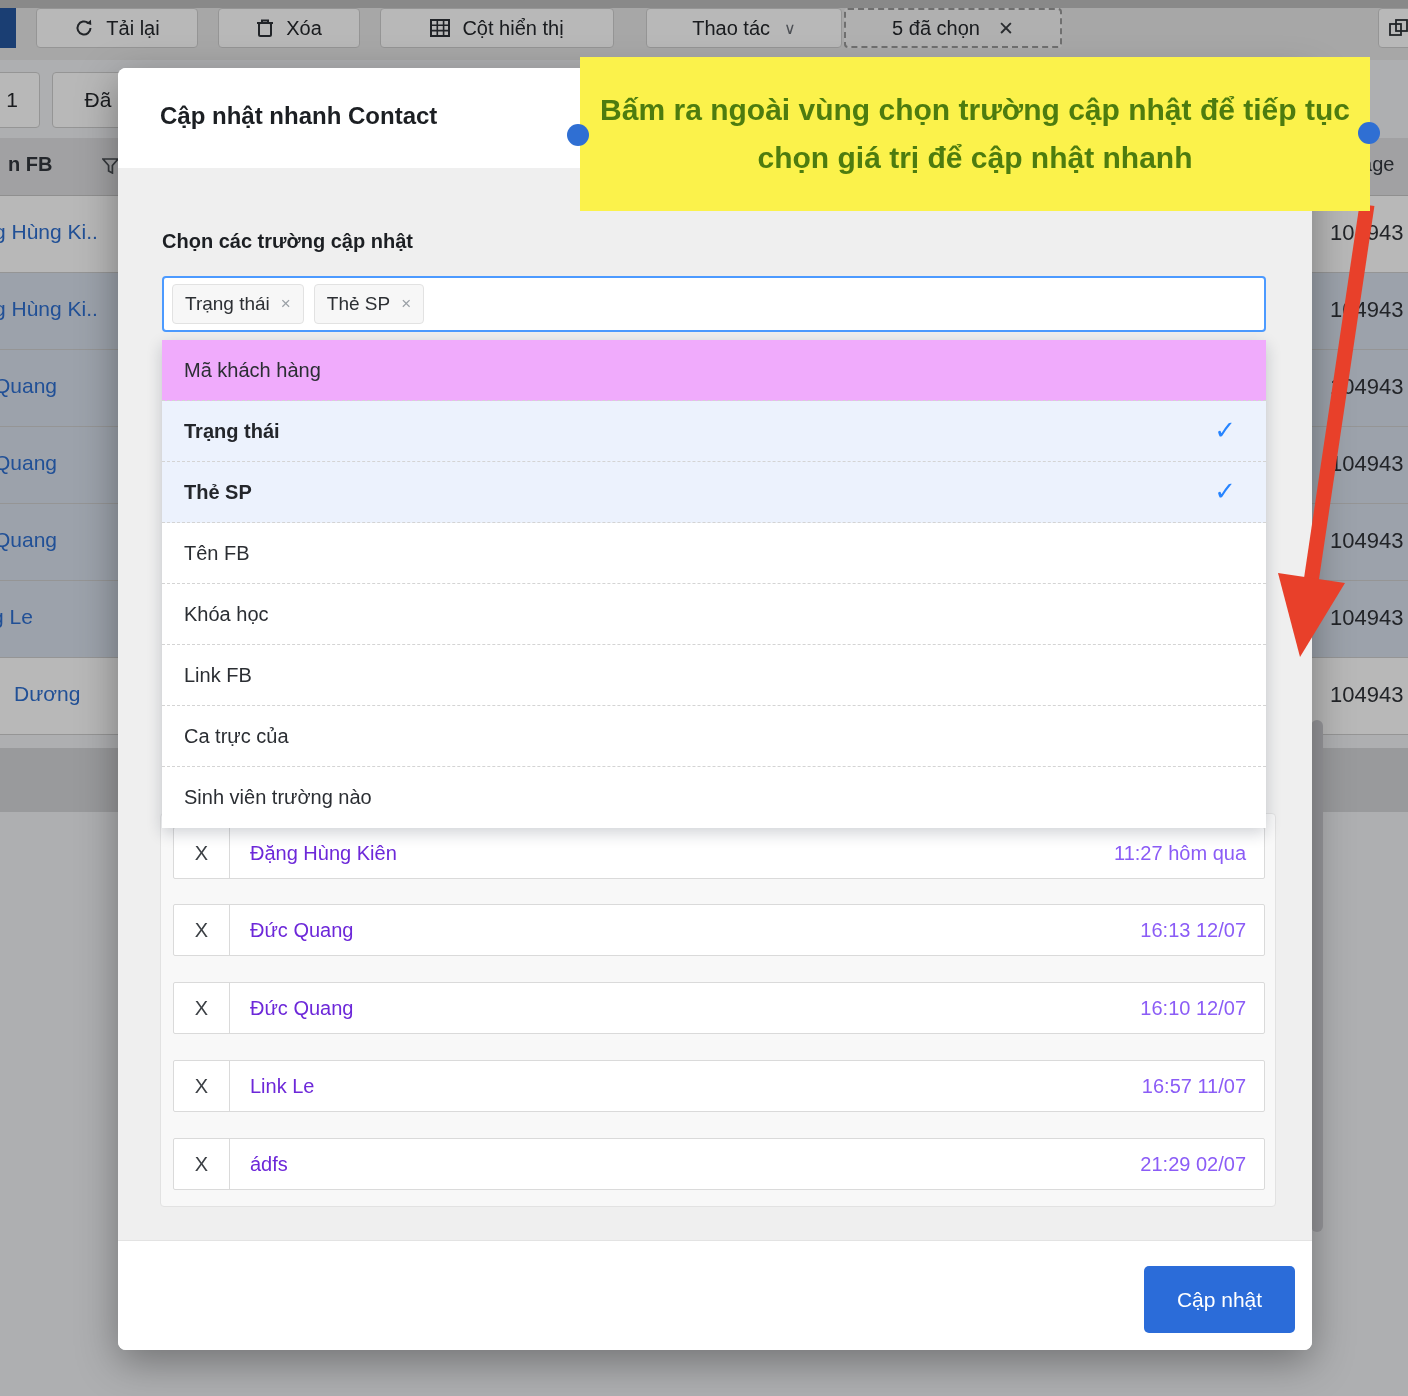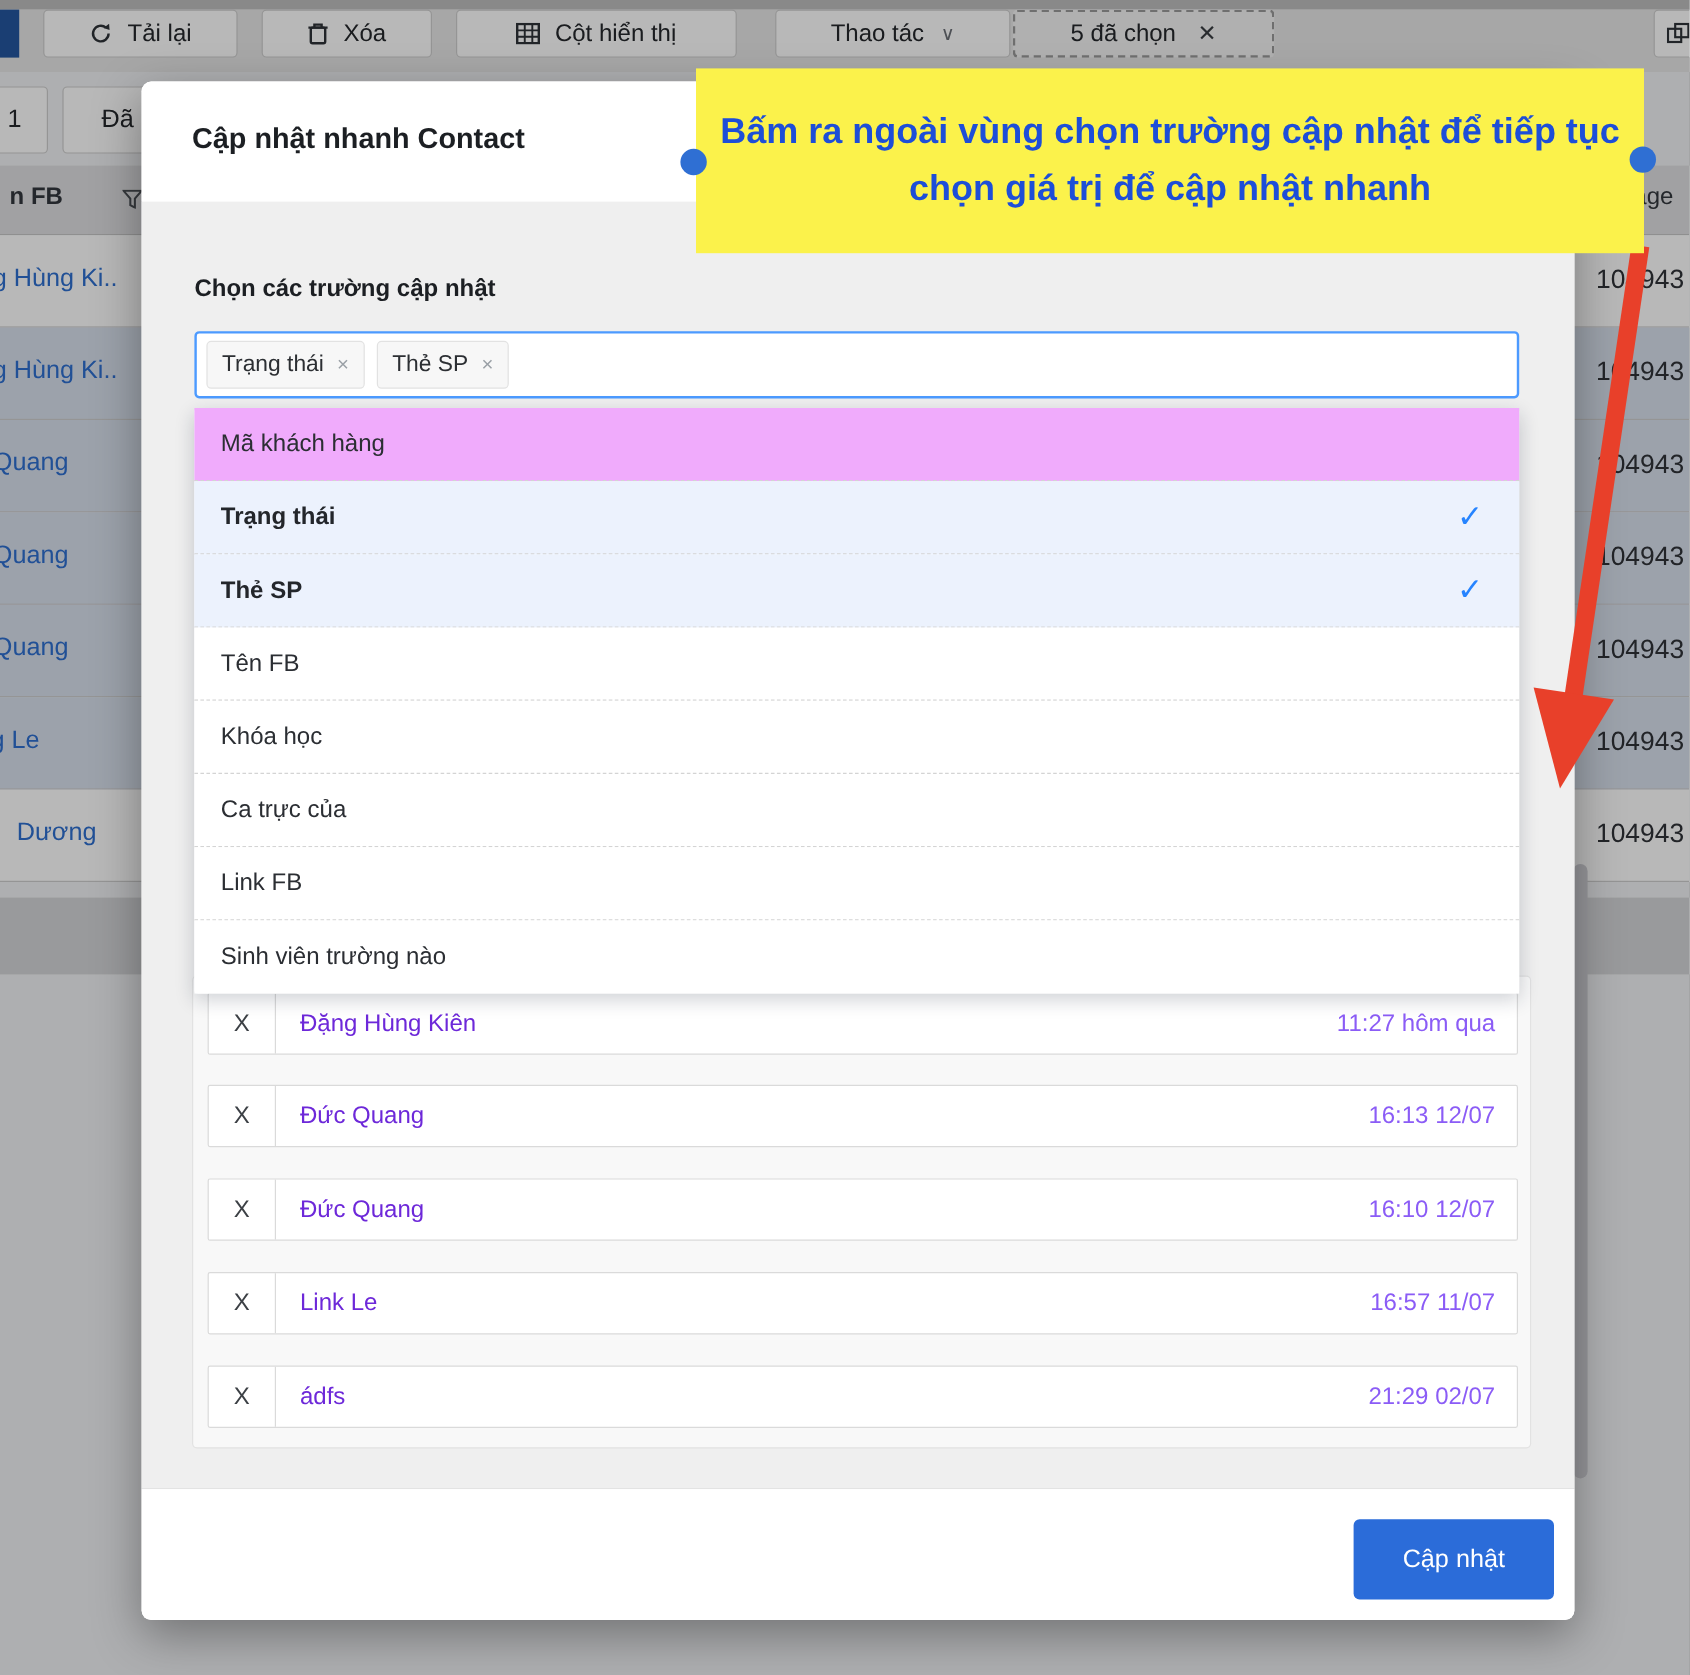--- a/index.html
+++ b/index.html
@@ -38,21 +38,21 @@
   
   .scrollthumb{position:absolute;left:1311px;top:720px;width:12px;height:512px;background:#97979b;border-radius:6px;z-index:6;}
 
   
   .modal{position:absolute;left:118px;top:68px;width:1194px;height:1282px;background:#ffffff;border-radius:8px;
          box-shadow:0 12px 40px rgba(0,0,0,0.35);z-index:20;}
   .m-header{position:absolute;left:0;top:0;width:100%;height:100px;background:#fff;border-radius:8px 8px 0 0;}
   .m-title{position:absolute;left:42px;top:34px;font-size:24px;font-weight:600;color:#1c1f23;}
   .m-body{position:absolute;left:0;top:100px;width:100%;height:1072px;background:#efefef;}
   .m-footer{position:absolute;left:0;top:1172px;width:100%;height:110px;background:#fff;border-top:1px solid #e3e3e3;border-radius:0 0 8px 8px;}
-  .update-btn{position:absolute;right:17px;top:25px;width:167px;height:67px;background:#2b6cd9;border:none;border-radius:5px;
+  .update-btn{position:absolute;right:17px;top:25px;width:151px;height:67px;background:#2b6cd9;border:none;border-radius:5px;
               color:#fff;font-size:21px;display:flex;align-items:center;justify-content:center;cursor:pointer;text-align:right;}
 
   .field-label{position:absolute;left:44px;top:162px;font-size:20px;font-weight:700;color:#1c1f23;}
   .select-box{position:absolute;left:44px;top:208px;width:1104px;height:56px;background:#fff;border:2px solid #4c9aff;border-radius:4px;
               display:flex;align-items:center;padding:0 8px;gap:10px;}
   .tag{display:inline-flex;align-items:center;height:40px;background:#f7f7f7;border:1px solid #e2e2e2;border-radius:4px;
        padding:0 12px;font-size:19px;color:#2c2f33;}
   .tag .tag-x{margin-left:11px;color:#9aa0a6;font-size:17px;cursor:pointer;}
 
   .dropdown{position:absolute;left:44px;top:272px;width:1104px;background:#fff;border-radius:3px;z-index:30;
@@ -68,21 +68,21 @@
   .c-row{position:absolute;left:12px;width:1092px;height:52px;background:#fff;border:1px solid #dadada;border-radius:2px;
          display:flex;align-items:center;}
   .c-x{width:56px;align-self:stretch;border-right:1px solid #dadada;display:flex;align-items:center;justify-content:center;
        font-size:20px;color:#3c4045;cursor:pointer;}
   .c-name{padding-left:20px;font-size:20px;color:#6d28d9;cursor:pointer;}
   .c-time{margin-left:auto;padding-right:18px;font-size:20px;color:#8b5cf6;}
 
   
   .note{position:absolute;left:580px;top:57px;width:790px;height:154px;background:#fbf24b;z-index:40;
         display:flex;align-items:center;justify-content:center;text-align:center;padding:4px 14px;}
-  .note-text{font-size:30px;line-height:48px;font-weight:700;color:#1d4ed8;}
+  .note-text{font-size:30px;line-height:48px;font-weight:700;color:#4d7c0f;}
   .handle{position:absolute;width:22px;height:22px;border-radius:50%;background:#2f6fd3;z-index:41;}
   .arrow-layer{position:absolute;inset:0;z-index:39;pointer-events:none;}
 </style>
 </head>
 <body>
 
 <div class="canvas">
 
   <div class="bg">
     <div class="topstrip"></div>
@@ -248,24 +248,24 @@
         <span>Thẻ SP</span>
         <span class="check">✓</span>
       </div>
       <div class="opt">
         <span>Tên FB</span>
       </div>
       <div class="opt">
         <span>Khóa học</span>
       </div>
       <div class="opt">
+        <span>Link FB</span>
+      </div>
+      <div class="opt">
         <span>Ca trực của</span>
-      </div>
-      <div class="opt">
-        <span>Link FB</span>
       </div>
       <div class="opt">
         <span>Sinh viên trường nào</span>
       </div>
     </div>
 
     <div class="m-footer">
       <button class="update-btn">Cập nhật</button>
     </div>
   </div>

